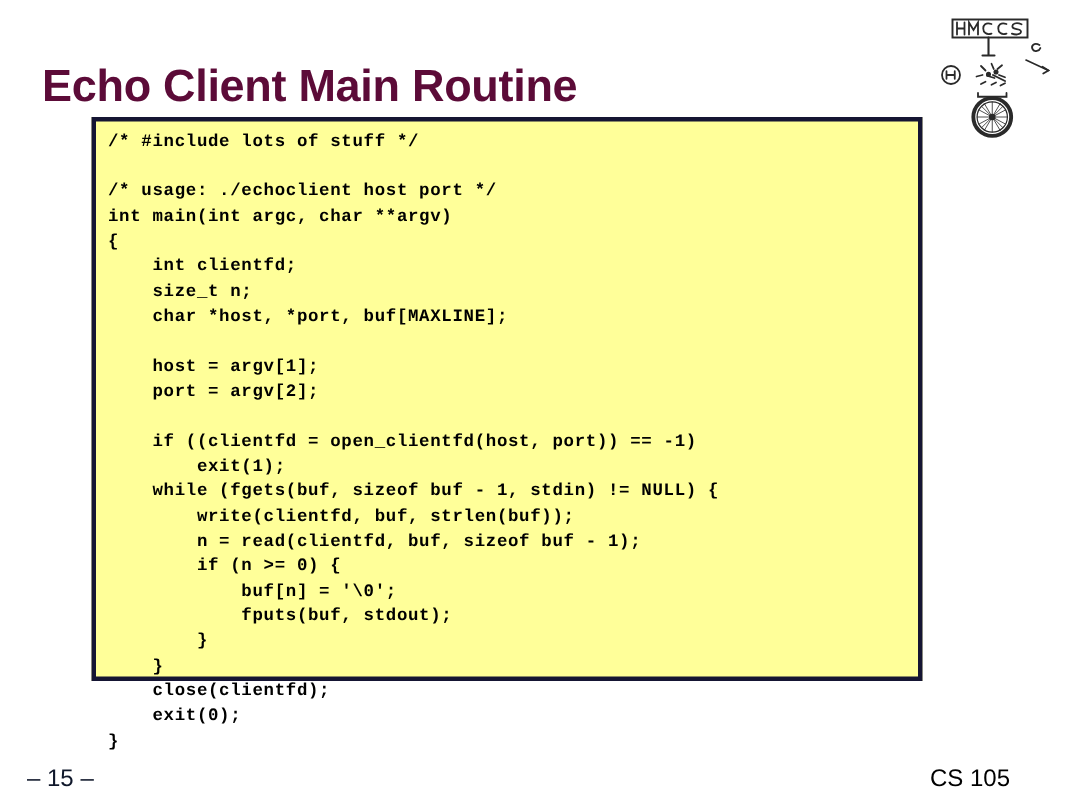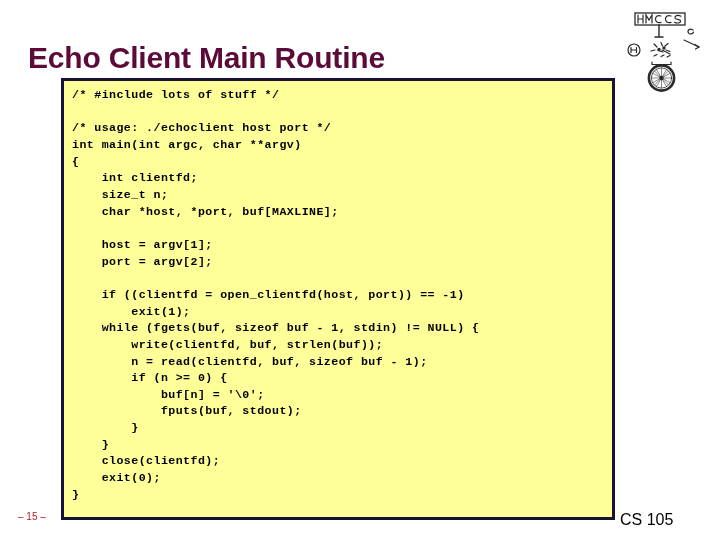--- a/index.html
+++ b/index.html
@@ -48,21 +48,21 @@
     height: 86px;
   }
   #logo svg { display:block; }
 
   
   #code-block {
     position: absolute;
     left: 61px;
     top: 78px;
     width: 554px;
-    height: 442px;
+    height: 376px;
     background: #ffff99;
     border: 3px solid #151533;
     box-sizing: border-box;
   }
   #code-listing {
     position: absolute;
     left: 8px;
     top: 6px;
     margin: 0;
     padding: 0;
@@ -74,22 +74,22 @@
     white-space: pre;
     letter-spacing: 0.45px;
   }
 
   
   #page-number {
     position: absolute;
     left: 18px;
     top: 511px;
     font-family: "Liberation Sans", sans-serif;
-    font-size: 10px;
-    color: #b91c1c;
+    font-size: 16px;
+    color: #0f172a;
     white-space: nowrap;
   }
   #course-label {
     position: absolute;
     left: 620px;
     top: 511px;
     font-family: "Liberation Sans", sans-serif;
     font-size: 16px;
     color: #000000;
     white-space: nowrap;

